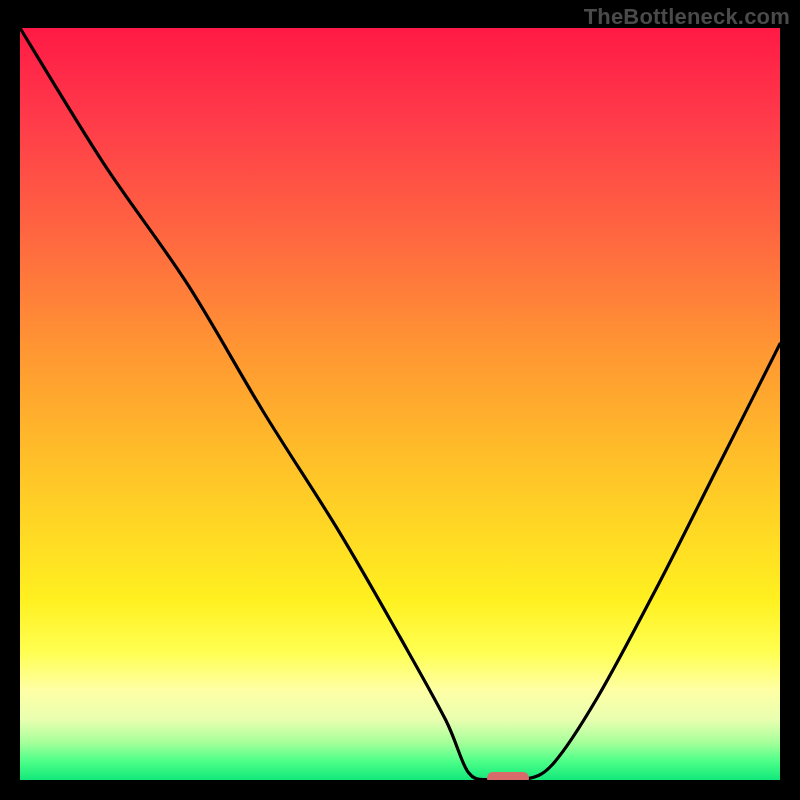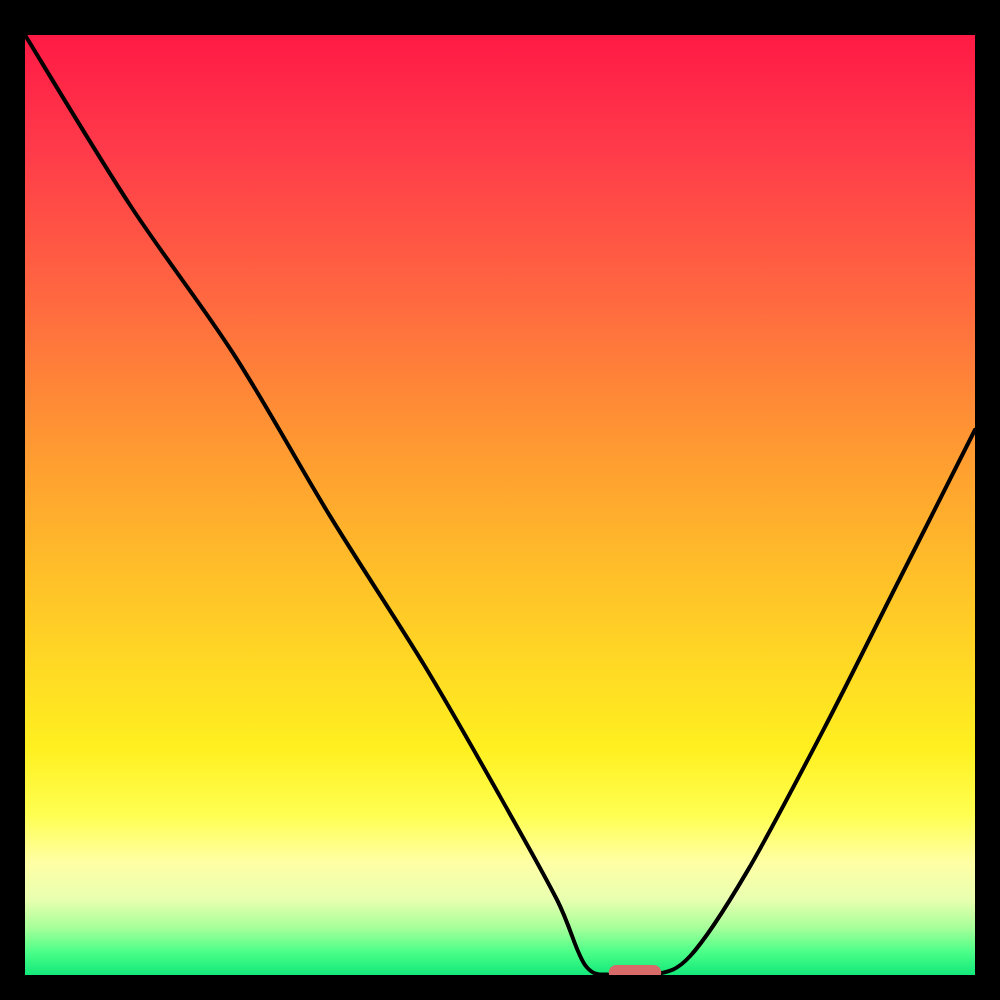--- a/index.html
+++ b/index.html
@@ -71,20 +71,21 @@
     background: #d96a6a;
     border-radius: 6px;
     height: 12px;
   }
 </style>
 </head>
 <body>
 
 <div class="frame">
 
+  <div class="watermark">TheBottleneck.com</div>
 
   <div class="plot-area">
 
     <div class="gradient"></div>
 
     <svg class="curve" viewBox="0 0 760 752" preserveAspectRatio="none">
       <path fill="none" stroke="#000" stroke-width="3.2" stroke-linecap="round" d="M 0.0 0.0 C 13.9 22.6, 55.7 92.7, 83.6 135.4 C 111.5 178.0, 140.6 214.3, 167.2 255.7 C 193.8 297.0, 217.9 342.2, 243.2 383.5 C 268.5 424.9, 296.4 466.2, 319.2 503.8 C 342.0 541.4, 362.3 577.8, 380.0 609.1 C 397.7 640.5, 414.2 669.3, 425.6 691.8 C 437.0 714.4, 440.8 734.5, 448.4 744.5 C 456.0 754.5, 462.3 750.7, 471.2 752.0 C 480.1 753.3, 491.5 754.5, 501.6 752.0 C 511.7 749.5, 519.3 750.7, 532.0 737.0 C 544.7 723.2, 559.9 699.4, 577.6 669.3 C 595.3 639.2, 618.1 595.3, 638.4 556.5 C 658.7 517.6, 678.9 476.3, 699.2 436.2 C 719.5 396.1, 749.9 335.9, 760.0 315.8" id="curve-path"></path>
     </svg>
 
     <div class="marker" id="marker" style="left: 467.4px; width: 41.8px; bottom: -4px;"></div>

